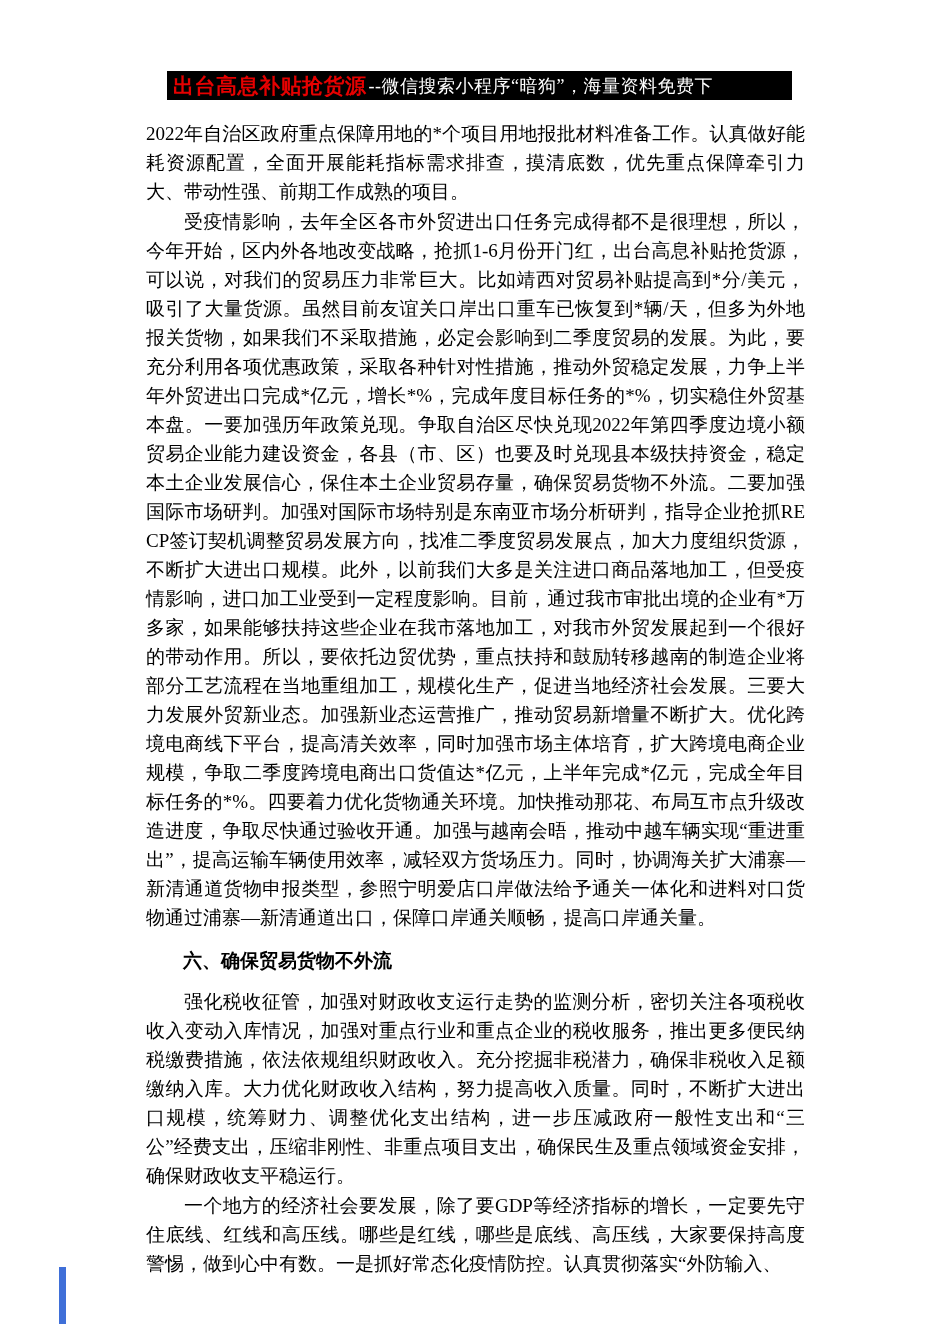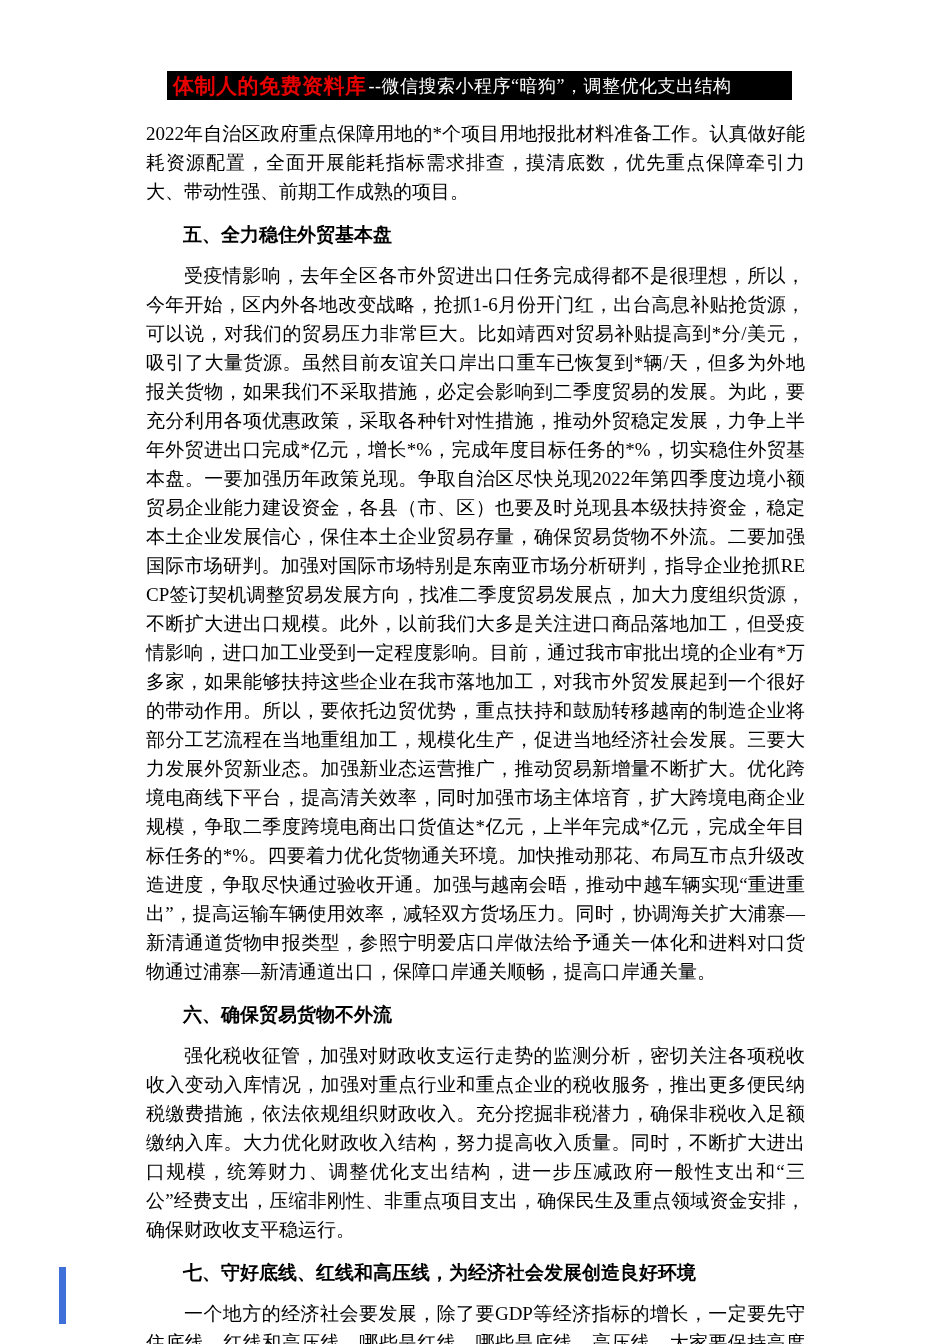--- a/index.html
+++ b/index.html
@@ -77,35 +77,33 @@
     height: 57px;
     background: #3f6fd8;
   }
 </style>
 </head>
 <body>
 
 <div class="page">
 
   <div class="banner">
-    <span class="brand">体制人的免费资料库</span>
-    <span class="tagline">--微信搜索小程序“暗狗”，调整优化支出结构</span>
+    <span class="brand">出台高息补贴抢货源</span>
+    <span class="tagline">--微信搜索小程序“暗狗”，海量资料免费下</span>
   </div>
 
   <div class="content">
     <p class="para no-indent">2022年自治区政府重点保障用地的*个项目用地报批材料准备工作。认真做好能耗资源配置，全面开展能耗指标需求排查，摸清底数，优先重点保障牵引力大、带动性强、前期工作成熟的项目。</p>
 
-    <h3 class="heading">五、全力稳住外贸基本盘</h3>
 
     <p class="para">受疫情影响，去年全区各市外贸进出口任务完成得都不是很理想，所以，今年开始，区内外各地改变战略，抢抓1-6月份开门红，出台高息补贴抢货源，可以说，对我们的贸易压力非常巨大。比如靖西对贸易补贴提高到*分/美元，吸引了大量货源。虽然目前友谊关口岸出口重车已恢复到*辆/天，但多为外地报关货物，如果我们不采取措施，必定会影响到二季度贸易的发展。为此，要充分利用各项优惠政策，采取各种针对性措施，推动外贸稳定发展，力争上半年外贸进出口完成*亿元，增长*%，完成年度目标任务的*%，切实稳住外贸基本盘。一要加强历年政策兑现。争取自治区尽快兑现2022年第四季度边境小额贸易企业能力建设资金，各县（市、区）也要及时兑现县本级扶持资金，稳定本土企业发展信心，保住本土企业贸易存量，确保贸易货物不外流。二要加强国际市场研判。加强对国际市场特别是东南亚市场分析研判，指导企业抢抓RECP签订契机调整贸易发展方向，找准二季度贸易发展点，加大力度组织货源，不断扩大进出口规模。此外，以前我们大多是关注进口商品落地加工，但受疫情影响，进口加工业受到一定程度影响。目前，通过我市审批出境的企业有*万多家，如果能够扶持这些企业在我市落地加工，对我市外贸发展起到一个很好的带动作用。所以，要依托边贸优势，重点扶持和鼓励转移越南的制造企业将部分工艺流程在当地重组加工，规模化生产，促进当地经济社会发展。三要大力发展外贸新业态。加强新业态运营推广，推动贸易新增量不断扩大。优化跨境电商线下平台，提高清关效率，同时加强市场主体培育，扩大跨境电商企业规模，争取二季度跨境电商出口货值达*亿元，上半年完成*亿元，完成全年目标任务的*%。四要着力优化货物通关环境。加快推动那花、布局互市点升级改造进度，争取尽快通过验收开通。加强与越南会晤，推动中越车辆实现“重进重出”，提高运输车辆使用效率，减轻双方货场压力。同时，协调海关扩大浦寨—新清通道货物申报类型，参照宁明爱店口岸做法给予通关一体化和进料对口货物通过浦寨—新清通道出口，保障口岸通关顺畅，提高口岸通关量。</p>
 
     <h3 class="heading">六、确保贸易货物不外流</h3>
 
     <p class="para">强化税收征管，加强对财政收支运行走势的监测分析，密切关注各项税收收入变动入库情况，加强对重点行业和重点企业的税收服务，推出更多便民纳税缴费措施，依法依规组织财政收入。充分挖掘非税潜力，确保非税收入足额缴纳入库。大力优化财政收入结构，努力提高收入质量。同时，不断扩大进出口规模，统筹财力、调整优化支出结构，进一步压减政府一般性支出和“三公”经费支出，压缩非刚性、非重点项目支出，确保民生及重点领域资金安排，确保财政收支平稳运行。</p>
 
-    <h3 class="heading">七、守好底线、红线和高压线，为经济社会发展创造良好环境</h3>
 
     <p class="para">一个地方的经济社会要发展，除了要GDP等经济指标的增长，一定要先守住底线、红线和高压线。哪些是红线，哪些是底线、高压线，大家要保持高度警惕，做到心中有数。一是抓好常态化疫情防控。认真贯彻落实“外防输入、</p>
   </div>
 
   <div class="edge-marker"></div>
 
 </div>
 
 </body></html>

